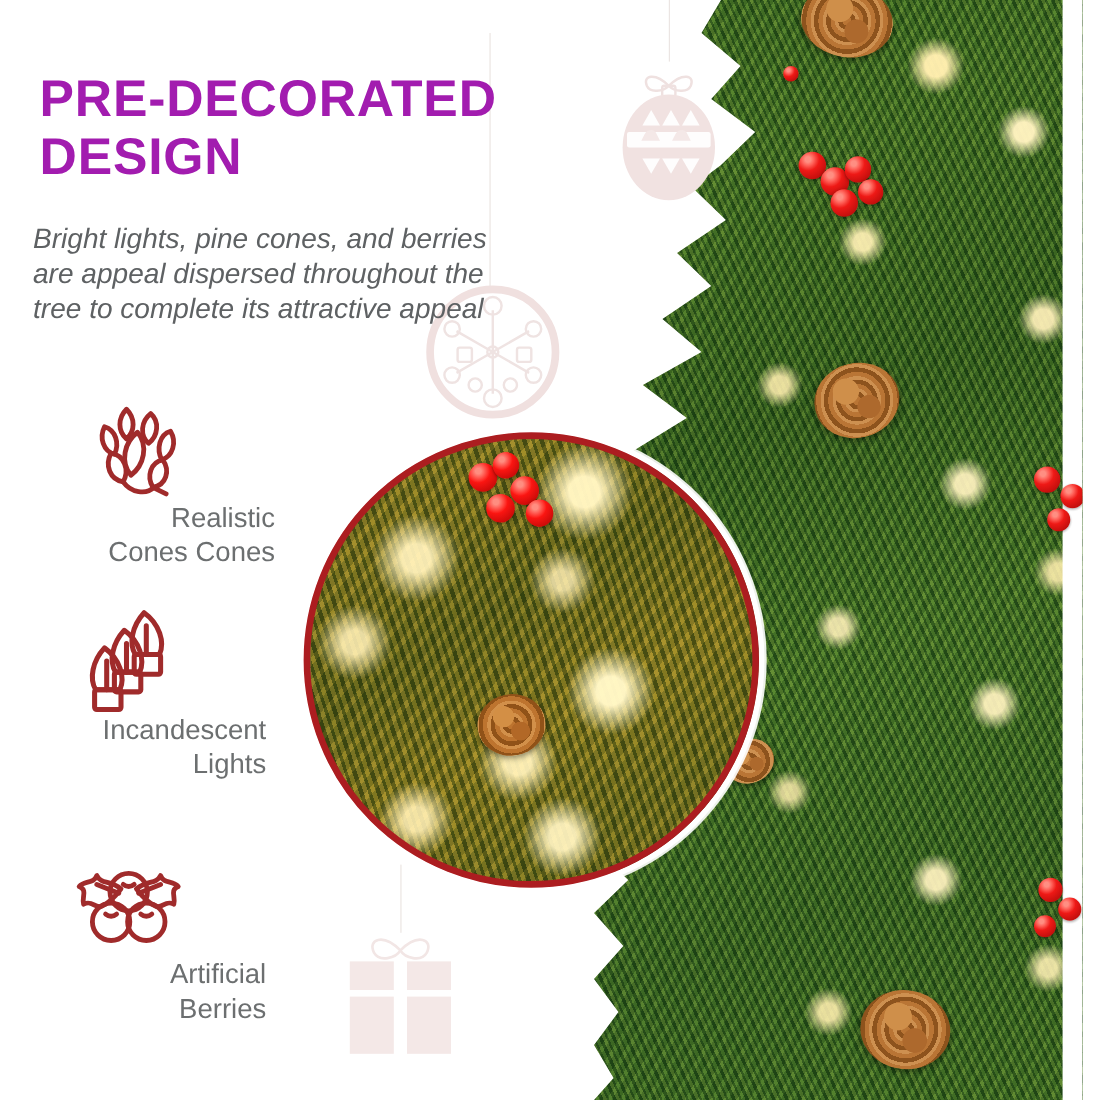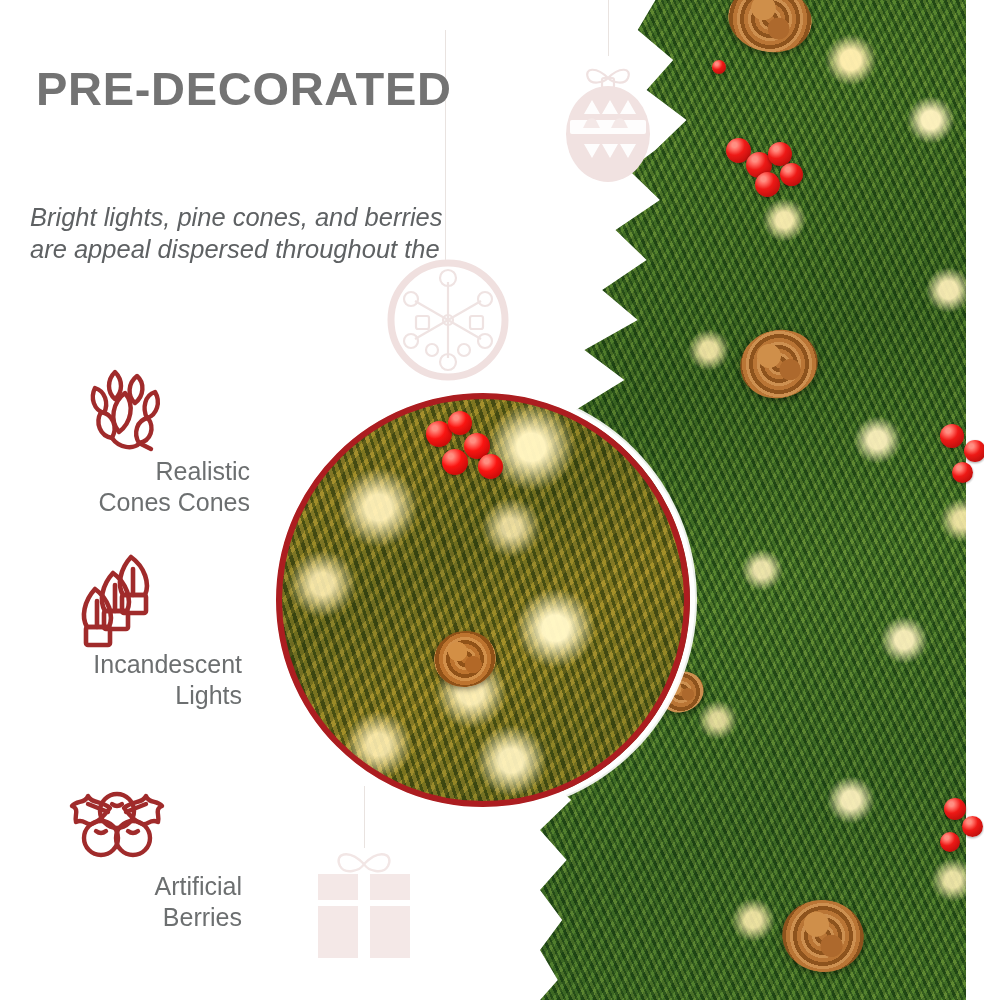--- a/index.html
+++ b/index.html
@@ -68,21 +68,21 @@
     box-shadow:0 1px 3px rgba(0,0,0,.4);
   }
 
   
   .wm{position:absolute;opacity:1;pointer-events:none;}
   .wm-thread{position:absolute;width:1px;background:#e9e3e0;}
 
   
   .headline{
     position:absolute;left:36px;top:62px;width:540px;
-    color:#737373;font-size:47px;line-height:53px;
+    color:#a21caf;font-size:47px;line-height:53px;
     font-weight:bold;letter-spacing:.7px;
   }
   .subcopy{
     position:absolute;left:30px;top:201px;width:556px;
     color:#5e6163;font-size:25.5px;line-height:32px;font-weight:300;font-style:italic;
   }
   .subcopy div{white-space:nowrap;}
 
   
   .feature{position:absolute;width:250px;text-align:right;}
@@ -204,25 +204,27 @@
     <g fill="#F4E8E7">
       <rect x="6" y="36" width="40" height="26"></rect>
       <rect x="58" y="36" width="40" height="26"></rect>
       <rect x="6" y="68" width="40" height="52"></rect>
       <rect x="58" y="68" width="40" height="52"></rect>
     </g>
   </svg>
 
   <div class="headline">
     <div>PRE-DECORATED</div>
+    <div>DESIGN</div>
   </div>
 
   <div class="subcopy">
     <div>Bright lights, pine cones, and berries</div>
     <div>are appeal dispersed throughout the</div>
+    <div>tree to complete its attractive appeal</div>
   </div>
 
   <div class="feature" id="feat-0">
     <div class="ficon">
       <svg width="108" height="92" viewBox="0 0 108 92">
         <g fill="none" stroke="#A02B2B" stroke-width="4.4" stroke-linejoin="round" stroke-linecap="round">
           <path d="M44 10 C36 18, 36 30, 44 37 C52 30, 52 18, 44 10 Z"></path>
           <path d="M66 14 C57 21, 56 34, 64 41 C73 34, 74 21, 66 14 Z"></path>
           <path d="M24 26 C19 36, 23 48, 33 51 C38 41, 34 29, 24 26 Z"></path>
           <path d="M84 30 C90 40, 86 53, 76 56 C71 46, 74 33, 84 30 Z"></path>

